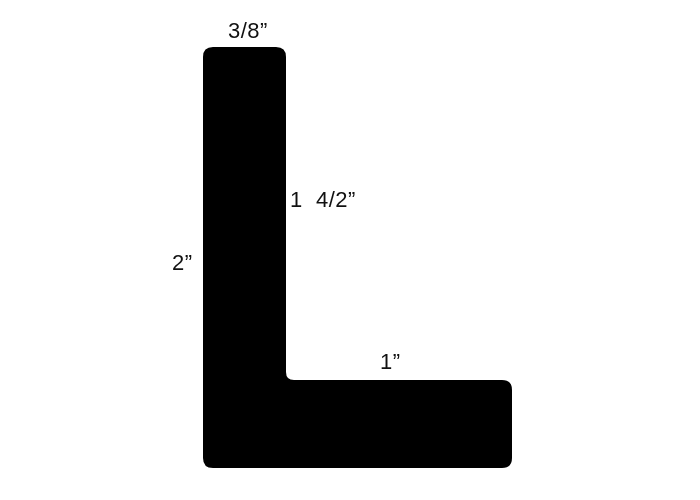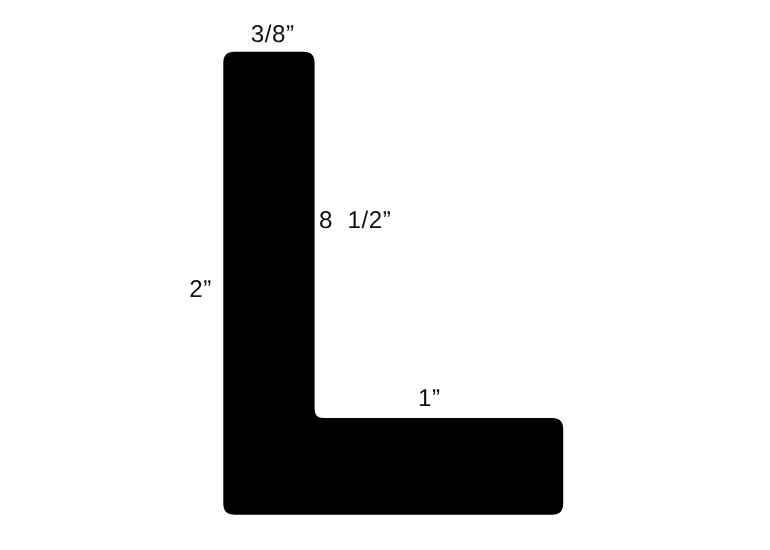--- a/index.html
+++ b/index.html
@@ -53,19 +53,19 @@
              Q 512 468 502 468
              L 213 468
              Q 203 468 203 458
              L 203 57
              Q 203 47 213 47
              Z" fill="#000000"></path>
   </svg>
 
   <span class="dim-label dim-top">3/8”</span>
 
-  <span class="dim-label dim-right">8  1/2”</span>
+  <span class="dim-label dim-right">1  4/2”</span>
 
   <span class="dim-label dim-left">2”</span>
 
   <span class="dim-label dim-bottom">1”</span>
 
 </div>
 
 </body></html>

